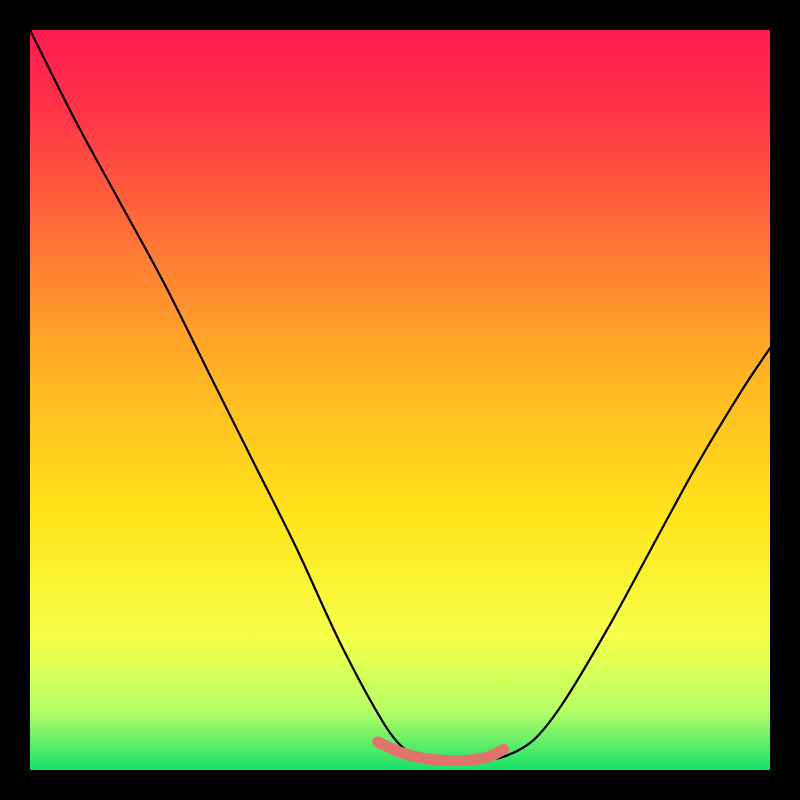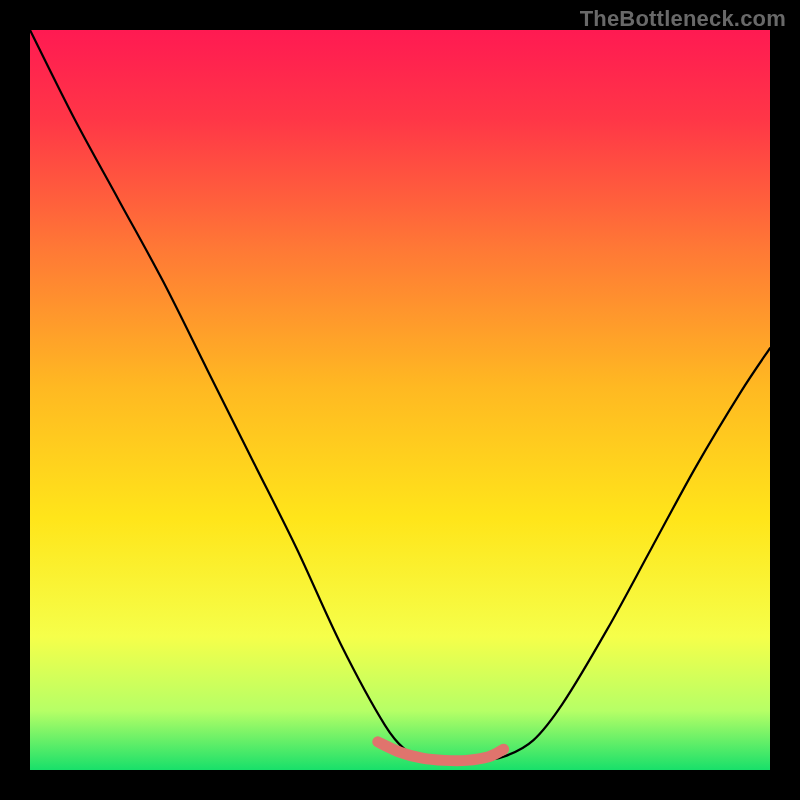--- a/index.html
+++ b/index.html
@@ -53,14 +53,13 @@
             <stop offset="82%" stop-color="#f5ff4a"></stop>
             <stop offset="92%" stop-color="#b6ff66"></stop>
             <stop offset="100%" stop-color="#18e06a"></stop>
           </linearGradient>
       </defs>
       <rect id="bg-rect" x="0" y="0" width="740" height="740" fill="url(#bg-grad)"></rect>
       <path id="curve-main" fill="none" d="M 0 0 C 7.3999999999999995 14.799999999999992 29.6 60.433333333333294 44.4 88.79999999999995 C 59.199999999999996 117.16666666666661 74 143.0666666666666 88.8 170.19999999999993 C 103.6 197.33333333333326 118.39999999999999 223.2333333333333 133.2 251.59999999999997 C 148 279.96666666666664 162.79999999999998 310.79999999999995 177.6 340.4 C 192.4 370 207.2 399.59999999999997 222 429.2 C 236.8 458.8 251.59999999999997 487.16666666666663 266.4 518 C 281.2 548.8333333333334 296 584.6 310.8 614.2 C 325.6 643.8000000000001 344.09999999999997 677.7166666666667 355.2 695.6 C 366.3 713.4833333333333 371.23333333333335 715.95 377.40000000000003 721.5 C 383.5666666666667 727.05 386.03333333333336 727.2966666666666 392.20000000000005 728.9 C 398.36666666666673 730.5033333333333 405.7666666666667 730.75 414.40000000000003 731.12 C 423.03333333333336 731.49 434.1333333333333 731.86 444 731.12 C 453.8666666666667 730.38 463.73333333333335 730.1333333333333 473.6 726.68 C 483.4666666666667 723.2266666666666 493.33333333333337 719.28 503.20000000000005 710.4 C 513.0666666666667 701.52 520.4666666666666 691.9 532.8 673.4 C 545.1333333333333 654.9 562.4000000000001 625.3 577.2 599.4 C 592 573.5 606.8000000000001 545.1333333333333 621.6 518 C 636.4 490.8666666666667 651.2 462.5 666 436.6 C 680.8 410.70000000000005 698.0666666666666 382.3333333333333 710.4 362.59999999999997 C 722.7333333333333 342.8666666666666 735.0666666666666 325.6 740 318.20000000000005" stroke="#000000" stroke-width="2.2" stroke-linecap="round" stroke-linejoin="round"></path>
       <path id="curve-marker" fill="none" d="M 347.79999999999995 711.88 C 351.49999999999994 713.6066666666667 362.59999999999997 719.5266666666666 370 722.24 C 377.40000000000003 724.9533333333334 384.80000000000007 726.8033333333333 392.20000000000005 728.16 C 399.6 729.5166666666667 407.00000000000006 730.01 414.40000000000003 730.38 C 421.8 730.75 429.2 730.9966666666667 436.59999999999997 730.38 C 443.99999999999994 729.7633333333333 452.6333333333333 728.53 458.8 726.68 C 464.9666666666667 724.8299999999999 471.1333333333333 720.5133333333333 473.6 719.28" stroke="#e0746d" stroke-width="11" stroke-linecap="round" stroke-linejoin="round"></path>
     </svg>
   </div>
-  <div class="watermark">TheBottleneck.com</div>
 </div>
 
 </body></html>

